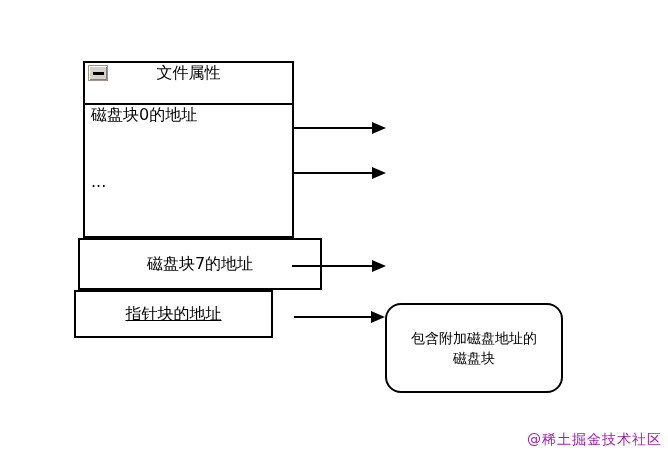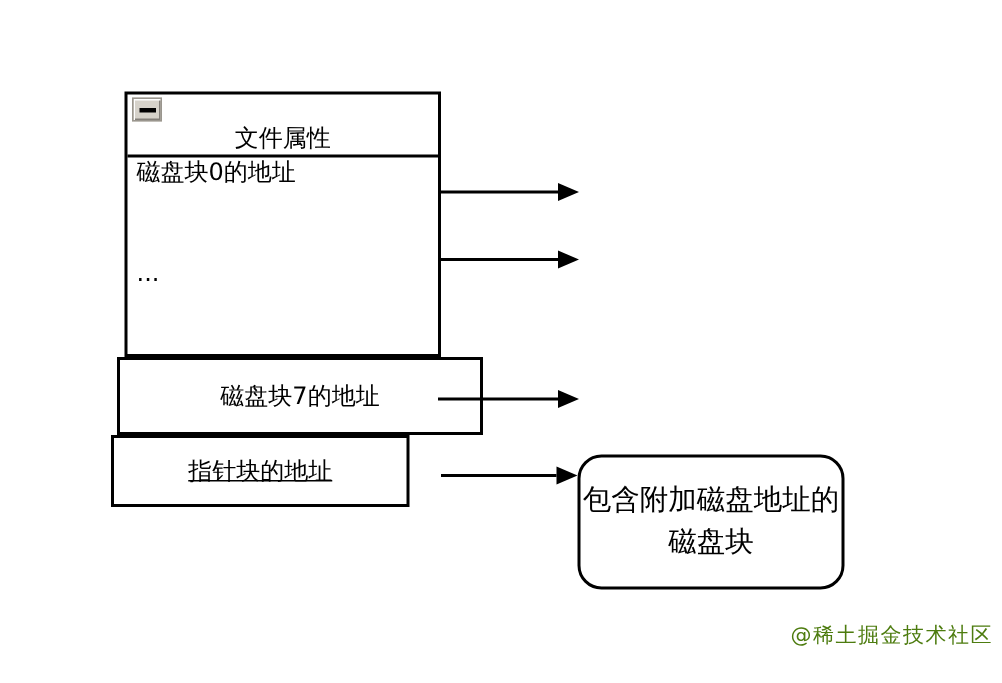--- a/index.html
+++ b/index.html
@@ -28,21 +28,21 @@
     left: 83px;
     top: 61px;
     width: 211px;
     height: 177px;
   }
   .header {
     position: relative;
     height: 40px;
     border-bottom: 2px solid #000000;
     display: flex;
-    align-items: flex-end;
+    align-items: flex-start;
     justify-content: center;
   }
   .min-btn {
     position: absolute;
     left: 3px;
     top: 2px;
     width: 20px;
     height: 16px;
     background: #d6d2ca;
     border: 1px solid #9a968e;
@@ -97,21 +97,21 @@
     width: 178px;
     height: 90px;
     border: 2px solid #000000;
     border-radius: 16px;
     box-sizing: border-box;
     background: #ffffff;
     display: flex;
     flex-direction: column;
     align-items: center;
     justify-content: center;
-    font-size: 19px;
+    font-size: 14px;
     line-height: 1.45;
     text-align: center;
   }
   
   .arrow {
     position: absolute;
     height: 2px;
     background: #000000;
   }
   .arrow::after {
@@ -125,23 +125,23 @@
     border-top: 6px solid transparent;
     border-bottom: 6px solid transparent;
   }
   .arrow.a1 { left: 293px; top: 127px; width: 79px; }
   .arrow.a2 { left: 293px; top: 172px; width: 79px; }
   .arrow.a3 { left: 292px; top: 265px; width: 80px; }
   .arrow.a4 { left: 294px; top: 316px; width: 77px; }
   .watermark {
     position: absolute;
     right: 6px;
-    bottom: 22px;
+    bottom: 6px;
     font-size: 14px;
-    color: #4d7c0f;
+    color: #a21caf;
     letter-spacing: 1px;
   }
 </style>
 </head>
 <body>
 
 <div class="stage">
 
   <div class="box main">
     <div class="header">

